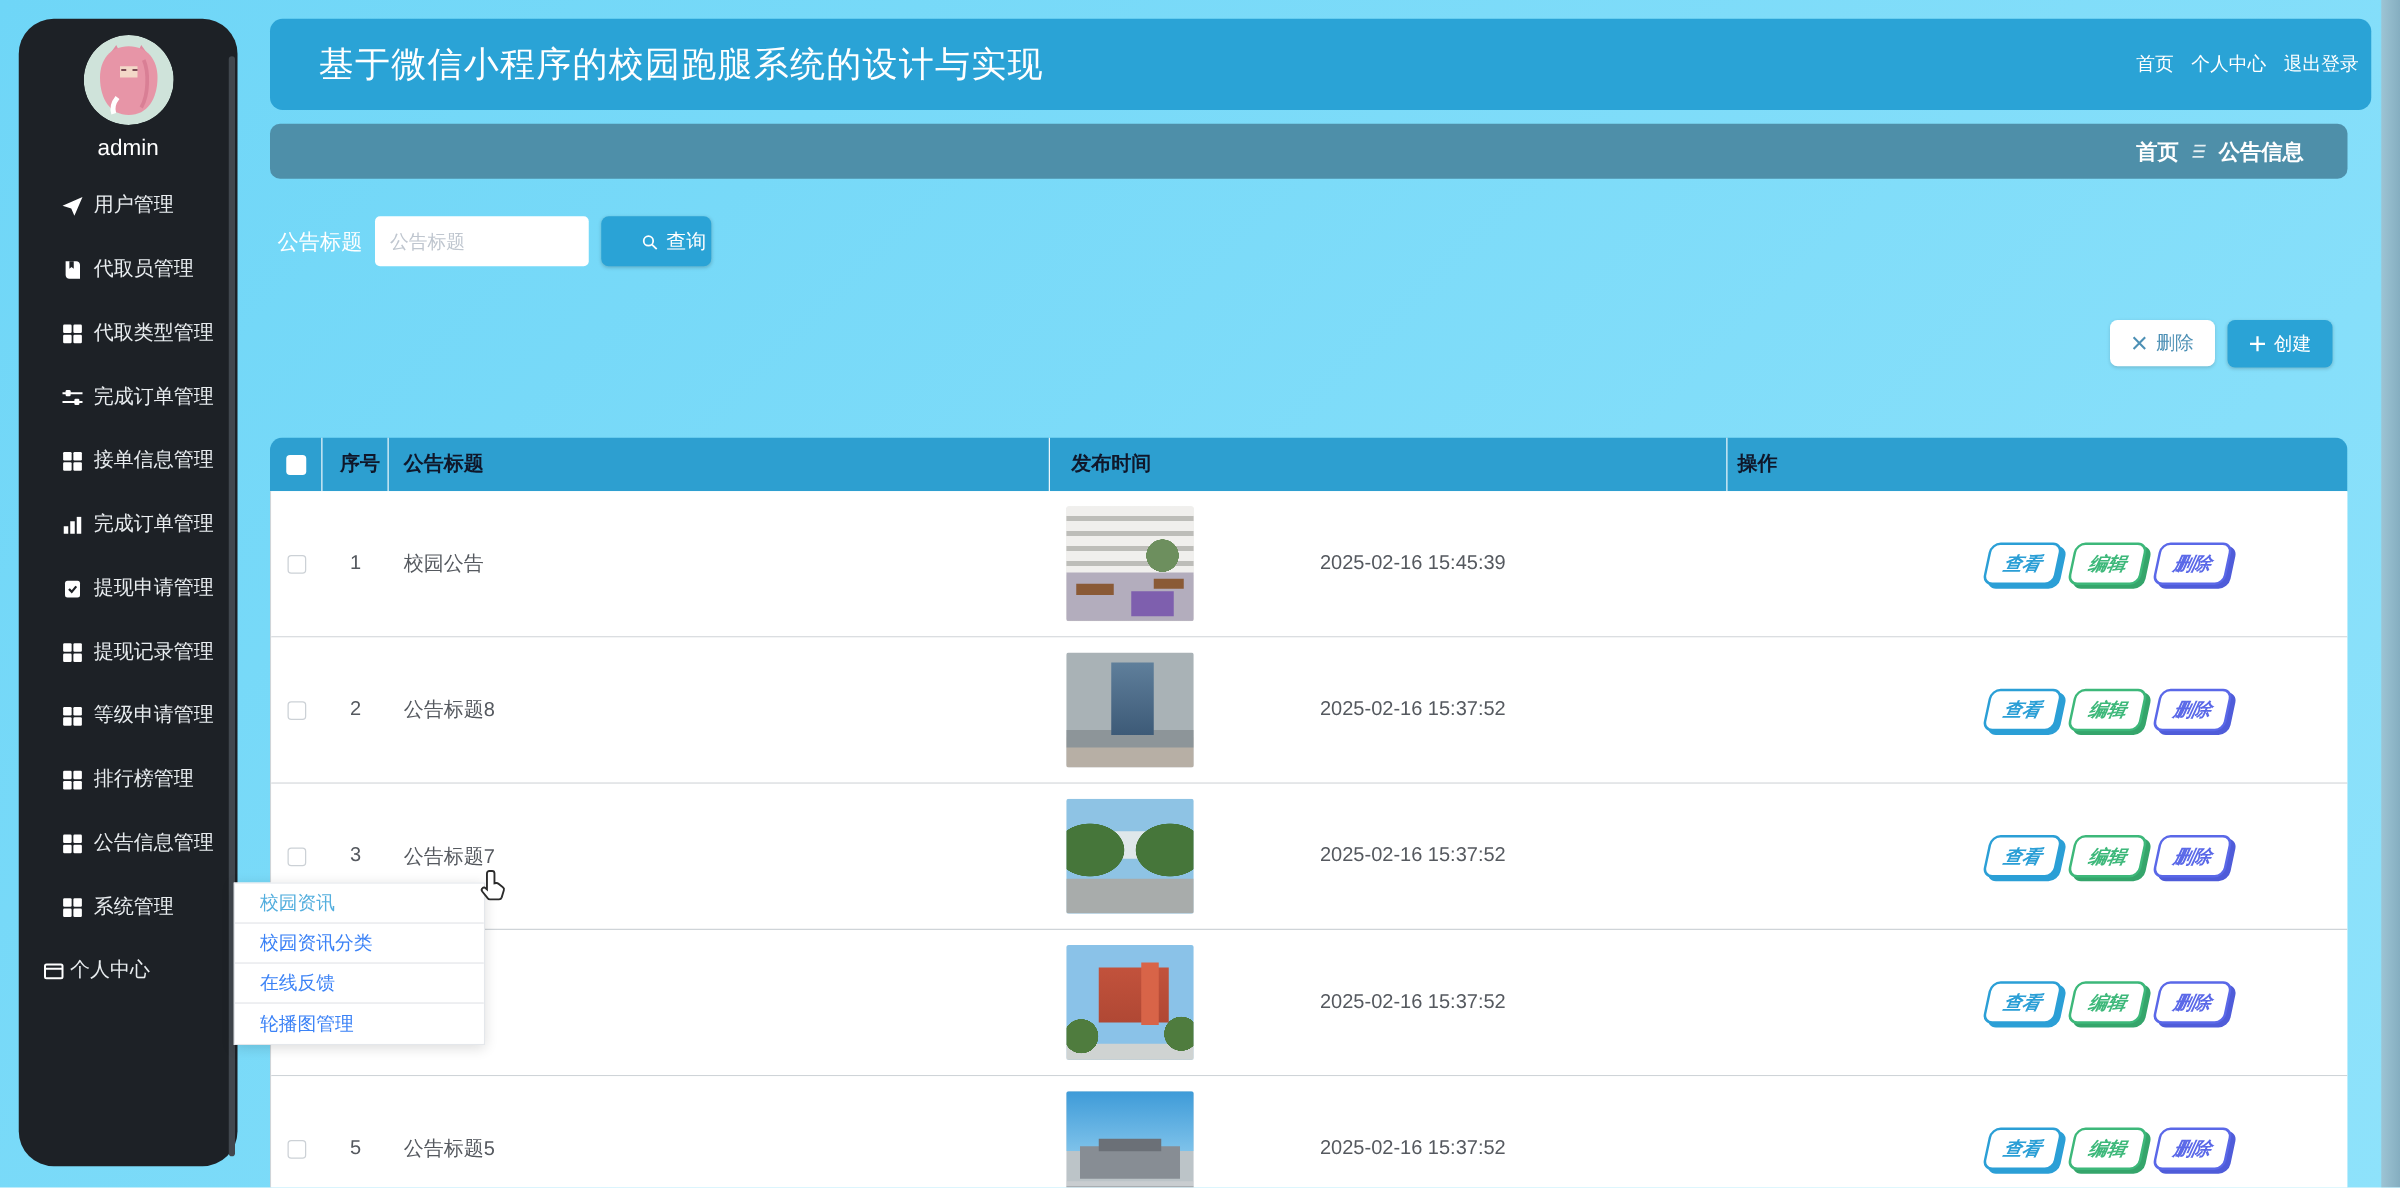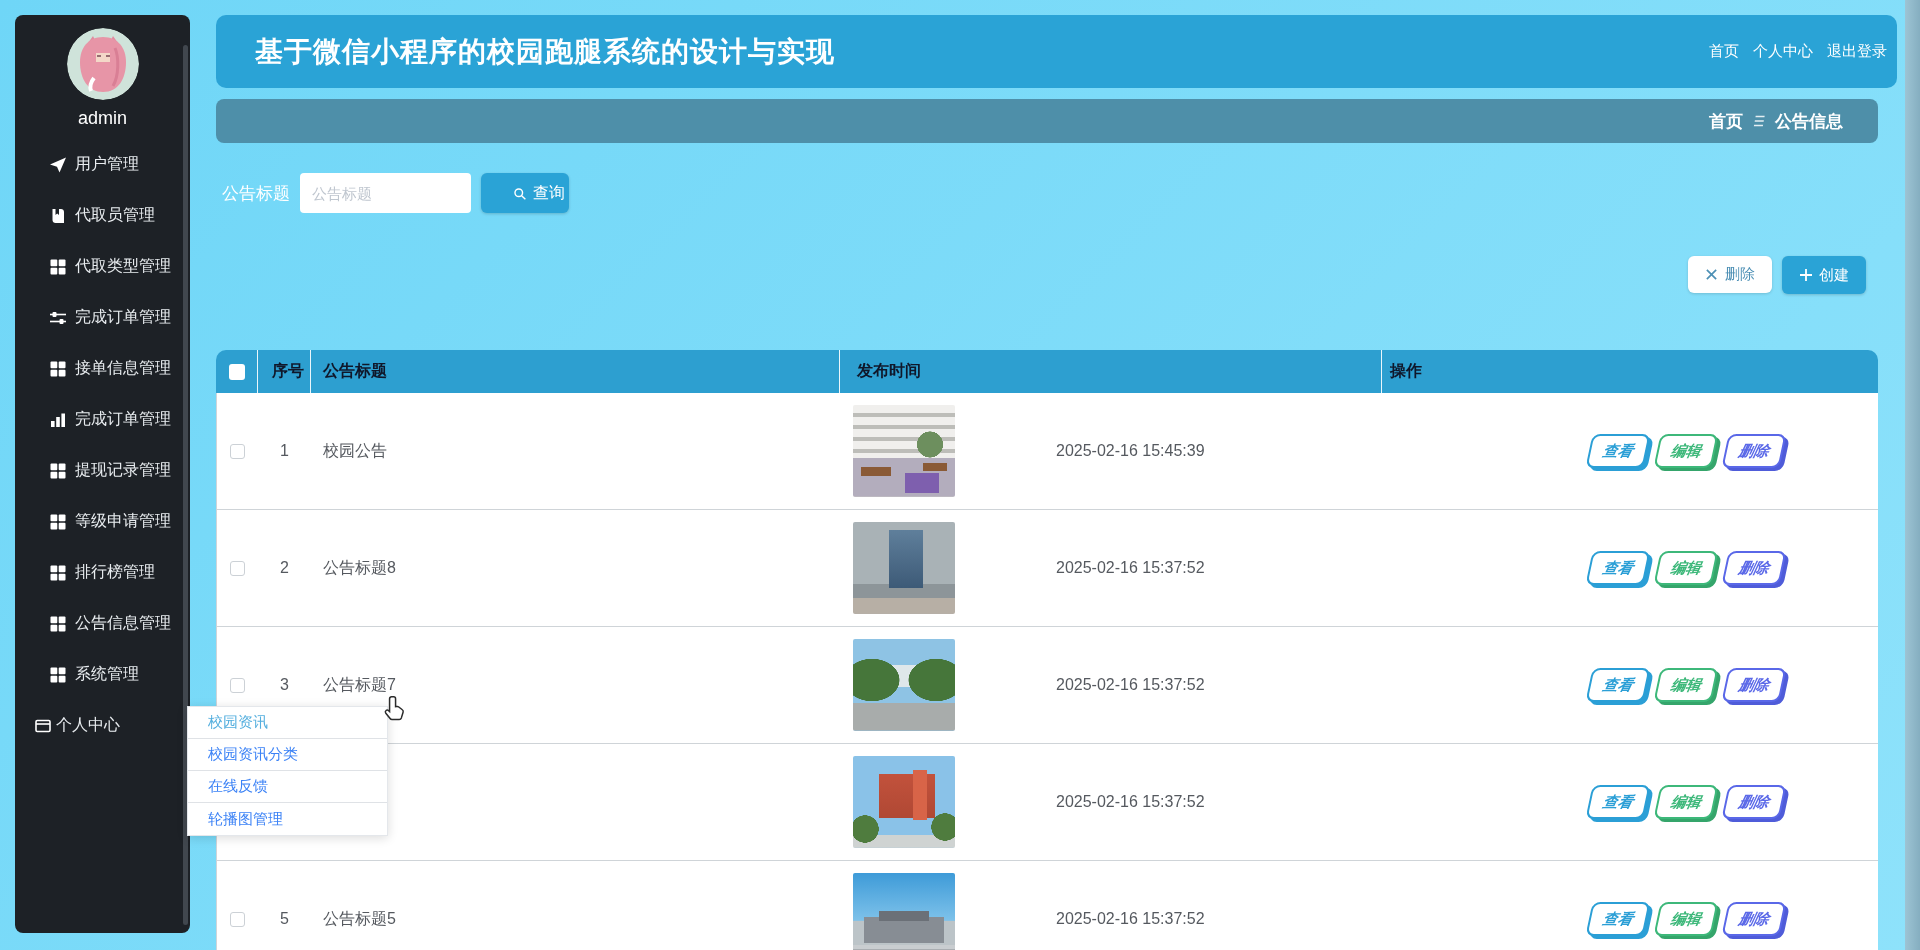--- a/index.html
+++ b/index.html
@@ -7,36 +7,36 @@
     --sidebar-bg:#1d2126; --view-color:#2b9fd6; --edit-color:#3db87a;
     --del-color:#5a68e8; --link-blue:#53aede; --delete-text:#4d90b5;
   }
   *{margin:0;padding:0;box-sizing:border-box;}
   html,body{width:1920px;height:950px;overflow:hidden;}
   body{font-family:"Liberation Sans","DejaVu Sans",sans-serif;
        background:linear-gradient(135deg,#6fd6f7 0%,#8ee2fb 100%);position:relative;}
 
   
   .sidebar{position:absolute;left:15px;top:15px;width:175px;height:918px;
-    background:var(--sidebar-bg);border-radius:8px;color:#e9edf0;}
+    background:var(--sidebar-bg);border-radius:28px;color:#e9edf0;}
   .sidebar-scrollbar{position:absolute;right:2px;top:30px;width:5px;height:880px;
     background:#41474e;border-radius:3px;}
   .avatar{width:72px;height:72px;border-radius:50%;overflow:hidden;margin:13px auto 0;}
   .username{text-align:center;font-size:18px;color:#fff;margin-top:8px;}
   .menu{margin-top:10px;}
   .mitem{height:51px;display:flex;align-items:center;gap:8px;padding-left:34px;
     font-size:16px;cursor:pointer;}
   .mitem.personal{padding-left:19px;gap:4px;}
   .micon{width:18px;height:18px;display:inline-flex;}
   .micon svg{width:18px;height:18px;}
 
   
   .topbar{position:absolute;left:216px;top:15px;width:1681px;height:73px;
     background:var(--accent);border-radius:10px;display:flex;align-items:center;}
-  .app-title{color:#fff;font-size:28px;font-weight:bold;padding-left:39px;letter-spacing:1px;}
+  .app-title{color:#fff;font-size:28px;font-weight:normal;padding-left:39px;letter-spacing:1px;}
   .topnav{margin-left:auto;display:flex;gap:14px;padding-right:10px;}
   .topnav span{color:#fff;font-size:15px;cursor:pointer;white-space:nowrap;}
 
   
   .breadcrumb{position:absolute;left:216px;top:99px;width:1662px;height:44px;
     background:var(--breadcrumb-bg);border-radius:8px;display:flex;align-items:center;
     justify-content:flex-end;gap:8px;padding-right:35px;color:#fff;font-size:17px;font-weight:bold;}
   .bc-sep{display:inline-flex;width:16px;height:14px;}
 
   
@@ -216,20 +216,29 @@
                 <rect x="7.2" y="6" width="3.6" height="10"></rect>
                 <rect x="12.4" y="2.5" width="3.6" height="13.5"></rect>
               </g>
             </svg>
           </span>
           <span>完成订单管理</span>
         </div>
         <div class="mitem">
           <span class="micon">
             <svg viewBox="0 0 18 18">
+              <rect x="3" y="2.5" width="12" height="13.5" rx="2" fill="#fff"></rect>
+              <path d="M6.2 9.2l2.2 2.3 3.6-4.4" stroke="#1d2126" stroke-width="1.8" fill="none"></path>
+            </svg>
+          </span>
+          <span>提现申请管理</span>
+        </div>
+        <div class="mitem">
+          <span class="micon">
+            <svg viewBox="0 0 18 18">
               <g fill="#fff">
                 <rect x="1.5" y="1.5" width="6.8" height="6.8" rx="1"></rect>
                 <rect x="9.7" y="1.5" width="6.8" height="6.8" rx="1"></rect>
                 <rect x="1.5" y="9.7" width="6.8" height="6.8" rx="1"></rect>
                 <rect x="9.7" y="9.7" width="6.8" height="6.8" rx="1"></rect>
               </g>
             </svg>
           </span>
           <span>提现记录管理</span>
         </div>

